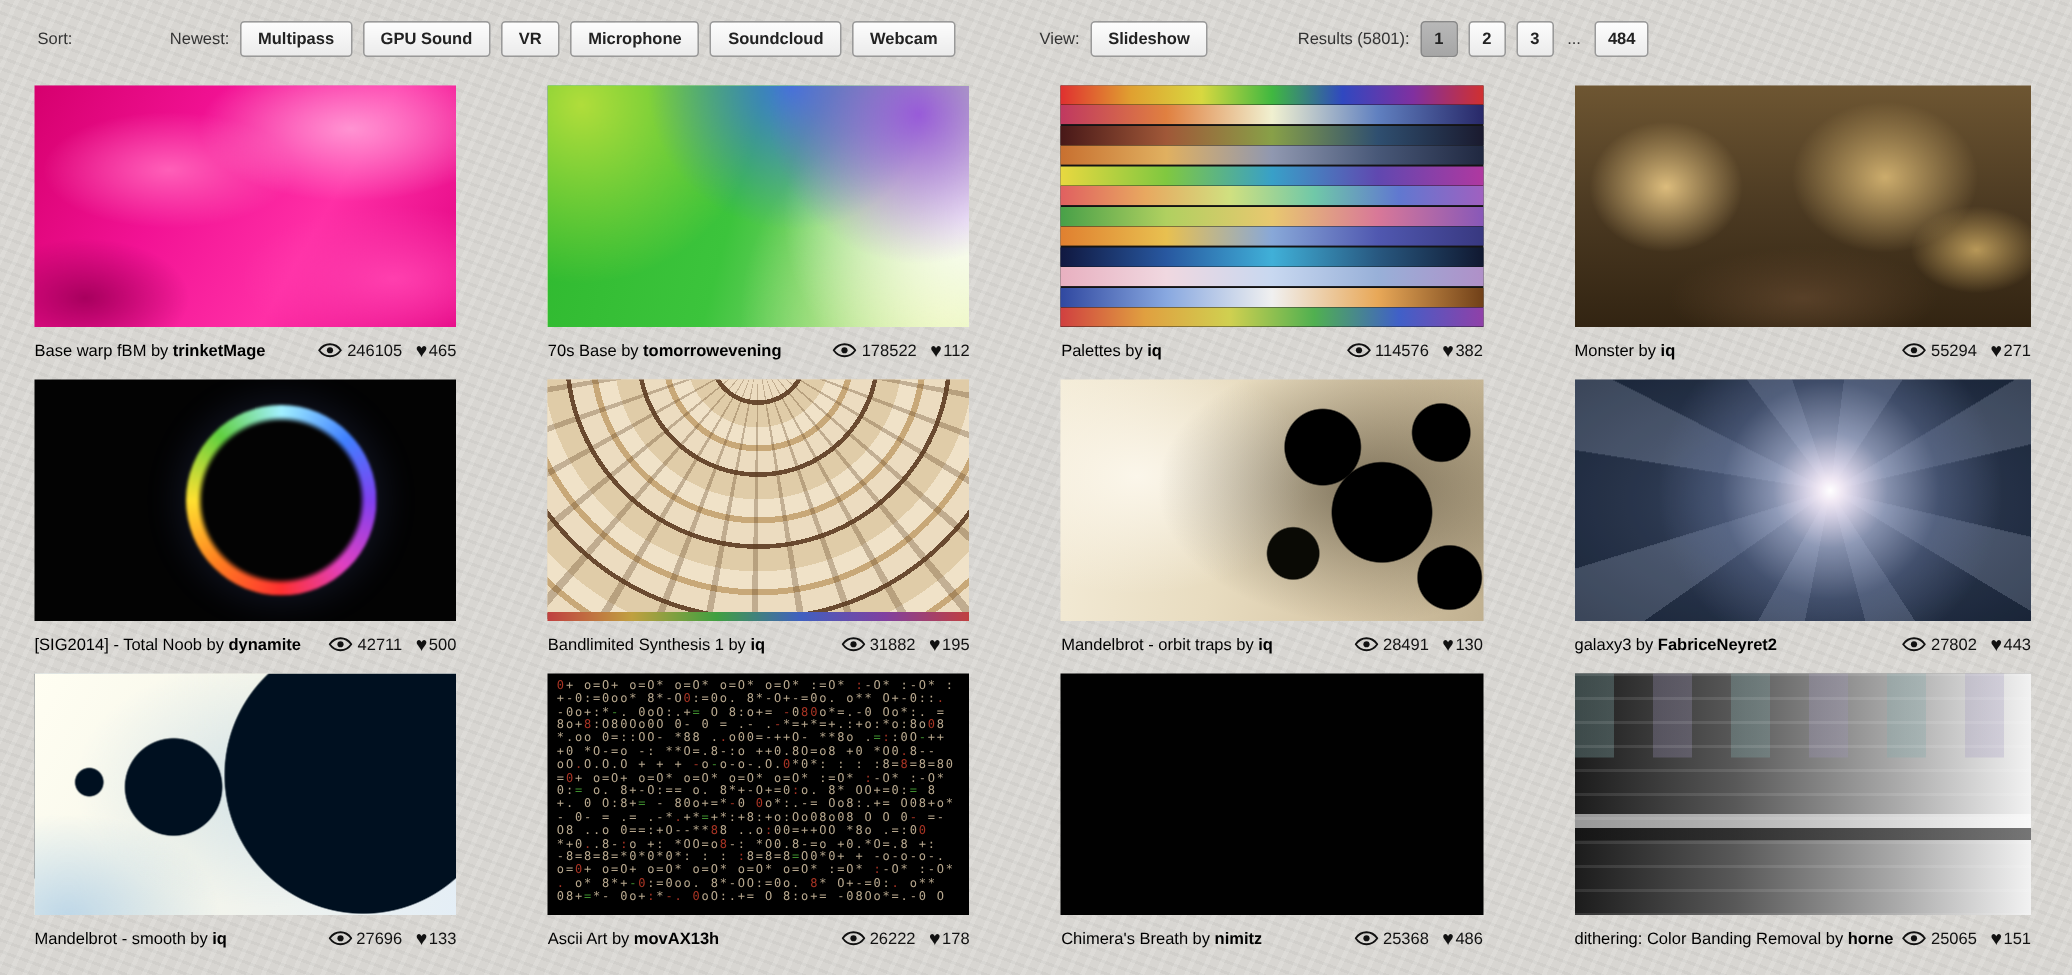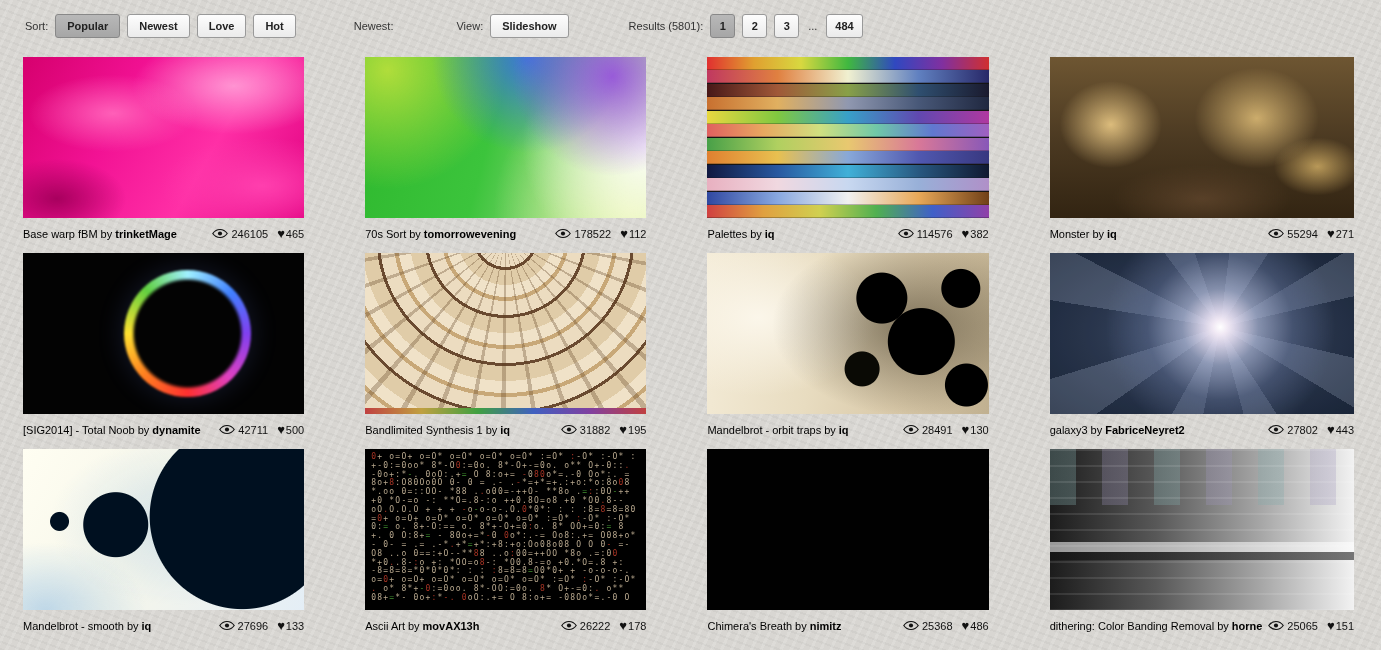--- a/index.html
+++ b/index.html
@@ -151,28 +151,30 @@
     background-size:100% 100%, 100% 100%, 100% 56px, 100% 100%;
     background-repeat:no-repeat;
     background-position:left top;
   }
 </style>
 </head>
 <body>
 
 <div class="topbar">
   <span class="lbl">Sort:</span>
-  <div class="btn-group" id="sort-buttons">
-      <button class="tb-btn active">Popular</button>
-      <button class="tb-btn">Newest</button>
-      <button class="tb-btn">Love</button>
-      <button class="tb-btn">Hot</button>
-    </div>
 
   <span class="lbl flt-lbl">Newest:</span>
+  <div class="btn-group" id="filter-buttons">
+      <button class="tb-btn">Multipass</button>
+      <button class="tb-btn">GPU Sound</button>
+      <button class="tb-btn">VR</button>
+      <button class="tb-btn">Microphone</button>
+      <button class="tb-btn">Soundcloud</button>
+      <button class="tb-btn">Webcam</button>
+    </div>
 
   <span class="lbl view-lbl">View:</span>
   <div class="btn-group">
     <button class="tb-btn">Slideshow</button>
   </div>
 
   <span class="lbl res-lbl">Results (5801):</span>
   <div class="btn-group" id="page-buttons">
       <button class="tb-btn pg-btn active">1</button>
       <button class="tb-btn pg-btn">2</button>
@@ -200,21 +202,21 @@
         <span class="heart">♥</span>
         <span class="likes">465</span>
       </div>
     </div>
   </div>
 
   <div class="card">
     <div class="thumb thumb-1"></div>
     <div class="caption">
       <div class="cap-text">
-        <span class="title">70s Sort</span><span class="by">by</span><span class="author">tomorrowevening</span>
+        <span class="title">70s Base</span><span class="by">by</span><span class="author">tomorrowevening</span>
       </div>
       <div class="stats">
         <span class="eye">
           <svg width="16" height="11" viewBox="0 0 24 16" aria-hidden="true">
             <path d="M12 2C7.2 2 3 5.4 1.2 8 3 10.6 7.2 14 12 14s9-3.4 10.8-6C21 5.4 16.8 2 12 2z" fill="none" stroke="#111" stroke-width="1.8"></path>
             <circle cx="12" cy="8" r="3.1" fill="#111"></circle>
           </svg>
         </span>
         <span class="views">178522</span>
         <span class="heart">♥</span>

